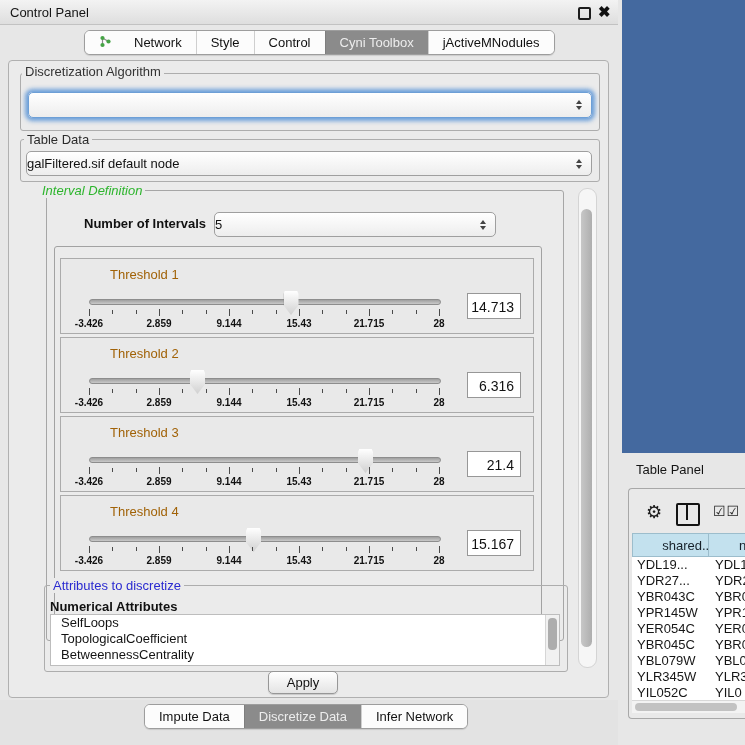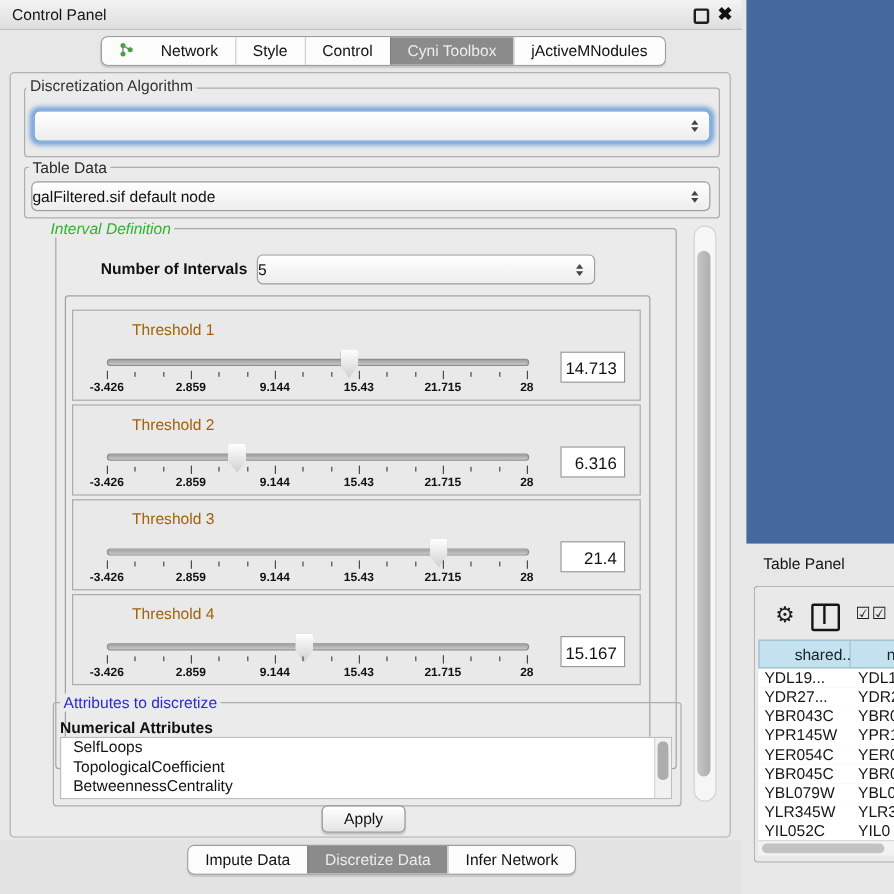--- a/index.html
+++ b/index.html
@@ -75,21 +75,21 @@
   .attr-item{height:16px;line-height:16px;padding-left:10px;white-space:nowrap;}
   .attr-scroll{position:absolute;left:494px;top:0;width:13px;height:50px;background:#f1f1f1;border-left:1px solid #d6d6d6;}
   .attr-scroll .thumb{position:absolute;left:2px;top:3px;width:9px;height:32px;border-radius:4px;background:#adadad;}
 
   .apply-btn{position:absolute;left:259px;top:610px;width:68px;height:21px;line-height:21px;
     text-align:center;font-size:13px;color:#111;border:1px solid #979797;border-radius:5px;
     background:linear-gradient(#ffffff,#e4e4e4);box-shadow:0 1px 1px rgba(0,0,0,.15);}
 
   .bottom-tabs{position:absolute;left:144px;top:704px;height:23px;display:flex;
     border:1px solid #9d9d9d;border-radius:6px;overflow:hidden;background:#fcfcfc;
-    box-shadow:0 1px 1px rgba(0,0,0,.12);margin-left:12px;}
+    box-shadow:0 1px 1px rgba(0,0,0,.12);}
   .bottom-tabs .cp-tab{font-size:13px;}
   .left-bottom{position:absolute;left:0;top:700px;width:618px;height:45px;background:#e3e3e3;}
 
   
   .net-frame{position:absolute;left:622px;top:0;width:123px;height:453px;background:#44699f;}
 
   
   .tp-title{position:absolute;left:636px;top:462px;font-size:13px;color:#141414;}
   .tp-box{position:absolute;left:628px;top:488px;width:117px;height:229px;background:#e9e9e9;
     border:1px solid #a8a8a8;border-right:none;border-radius:4px 0 0 4px;overflow:hidden;}

